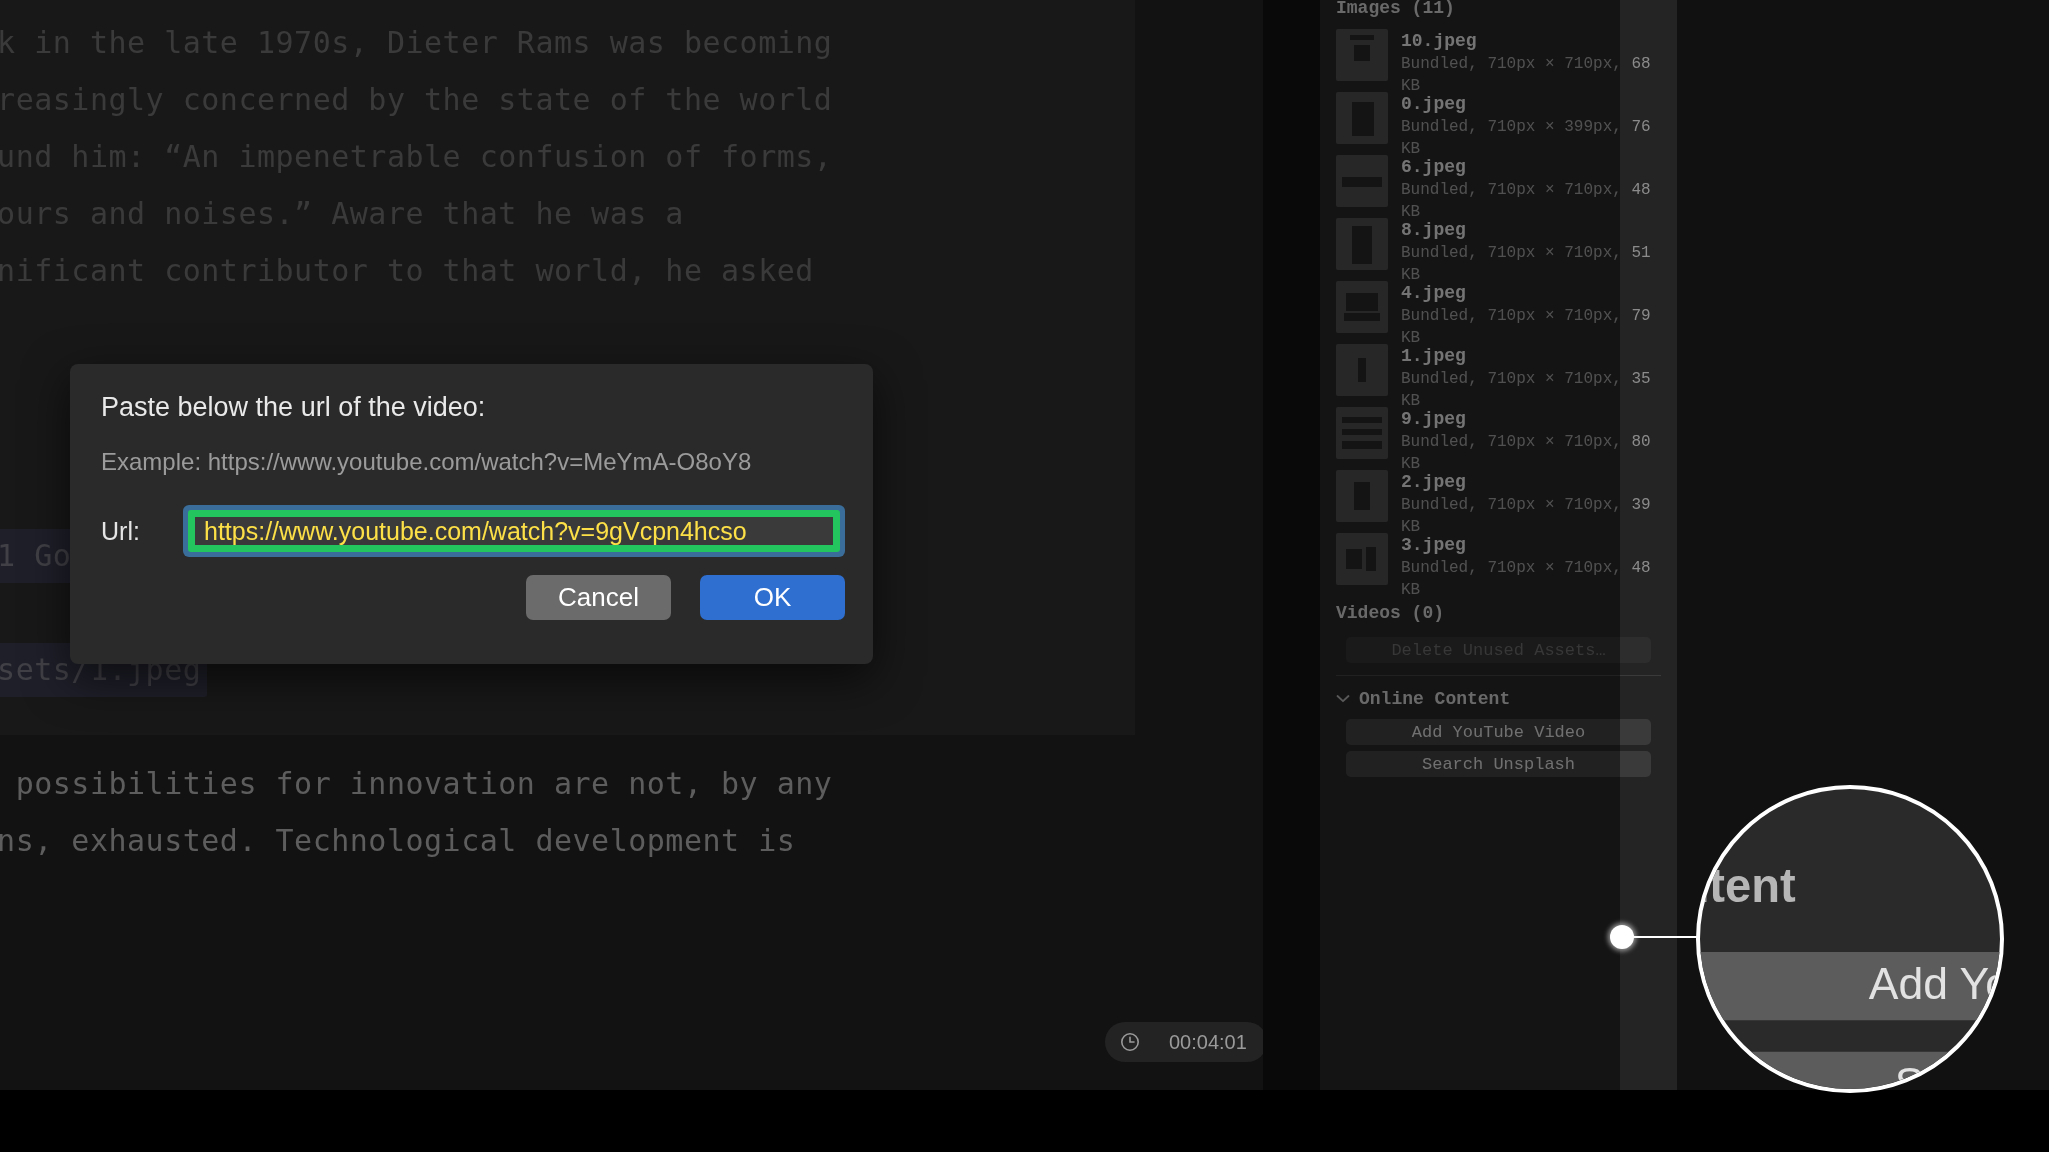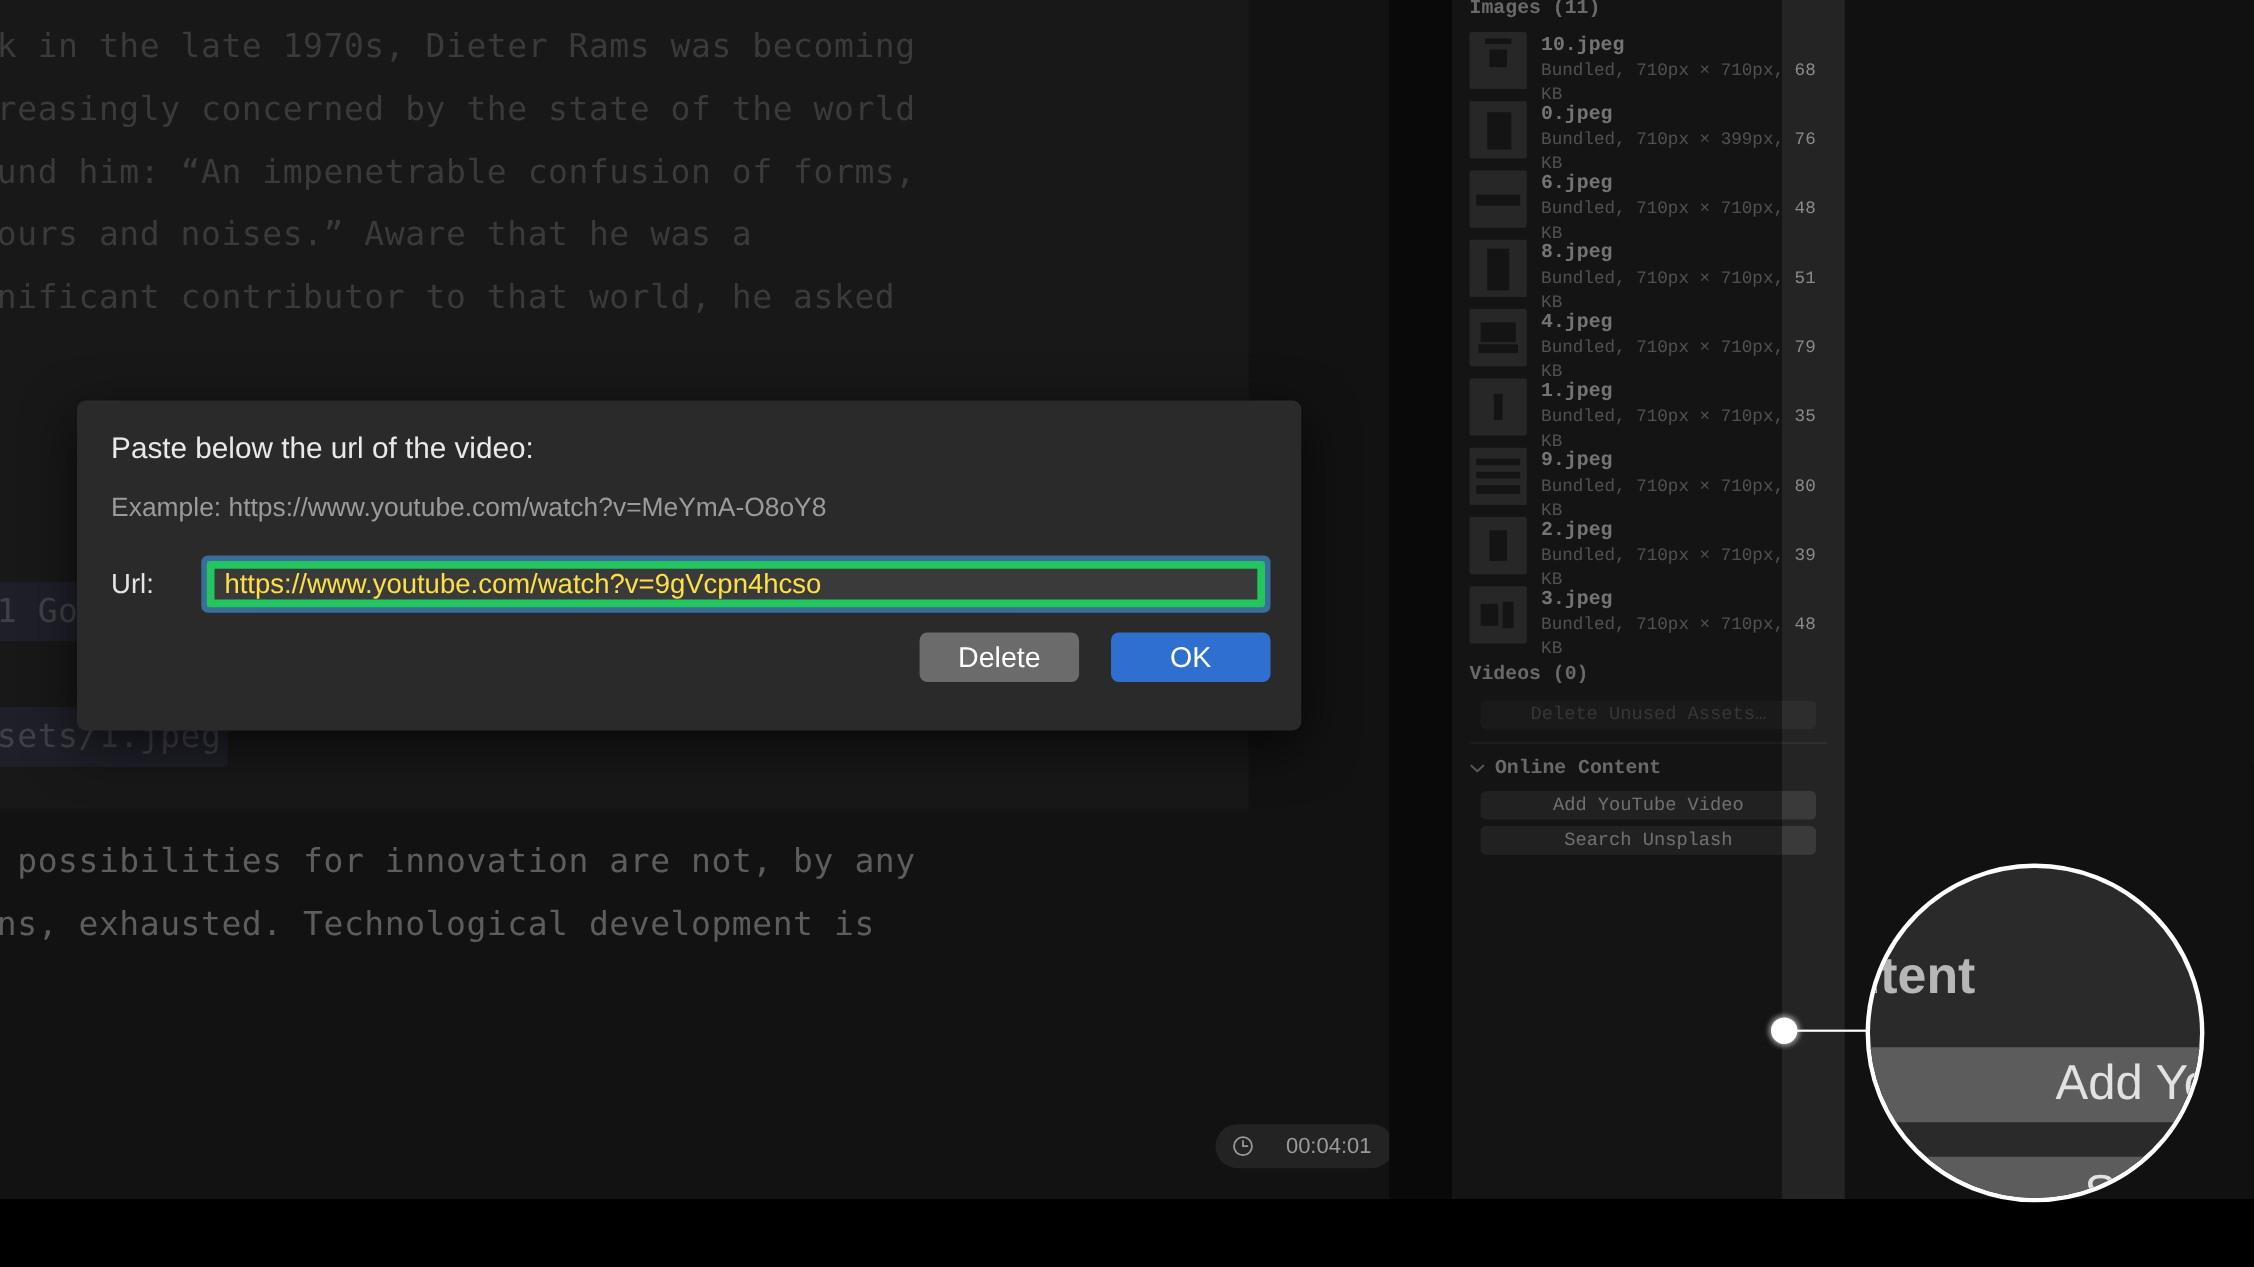--- a/index.html
+++ b/index.html
@@ -42,21 +42,21 @@
 
   
   #sheet-dim{
     position:absolute;left:0;top:0;width:1135px;height:735px;
     background:rgba(30,30,30,0.55);
     pointer-events:none;
   }
 
   
   #url-dialog{
-    position:absolute;left:70px;top:364px;width:1113px;height:300px;
+    position:absolute;left:70px;top:364px;width:803px;height:300px;
     background:#2a2a2a;border-radius:8px;
     box-shadow:0 14px 46px rgba(0,0,0,0.62);
   }
   #dialog-title{
     position:absolute;left:31px;top:28px;
     font-size:27px;color:#e9e9e9;
   }
   #dialog-example{
     position:absolute;left:31px;top:84px;
     font-size:24px;color:#9b9b9b;
@@ -189,21 +189,21 @@
     <div id="dialog-example">Example: https://www.youtube.com/watch?v=MeYmA-O8oY8</div>
 
     <div id="url-row">
       <div id="url-label">Url:</div>
       <div id="url-field-wrap">
         <input id="url-input" type="text" value="https://www.youtube.com/watch?v=9gVcpn4hcso" style="">
       </div>
     </div>
 
     <div id="dialog-buttons">
-      <button class="dlg-btn" id="cancel-button">Delete</button>
+      <button class="dlg-btn" id="cancel-button">Cancel</button>
       <button class="dlg-btn" id="ok-button">OK</button>
     </div>
   </div>
 
   <div id="sidebar">
     <div id="sidebar-inner">
       <div class="section-header">Images (11)</div>
 
       <div id="image-list">
           <div class="asset-row">

